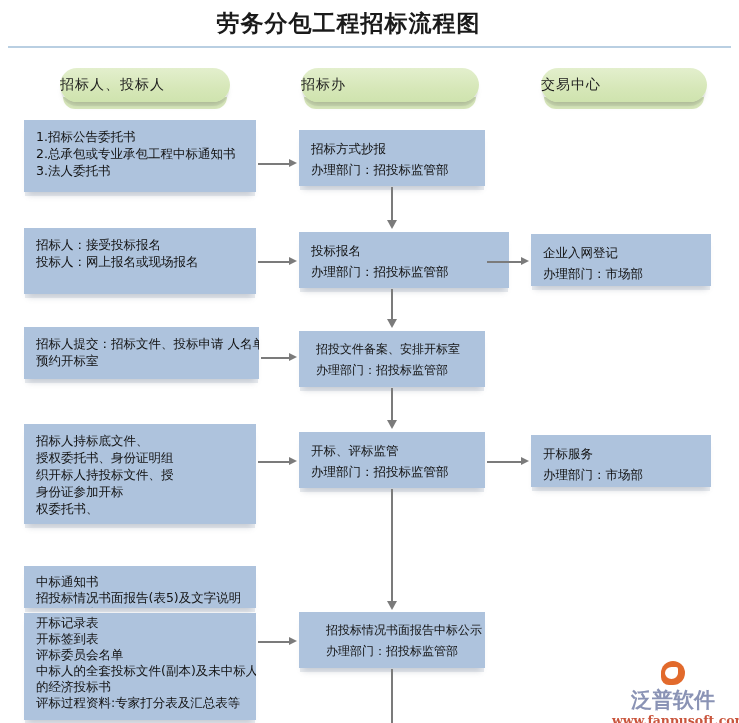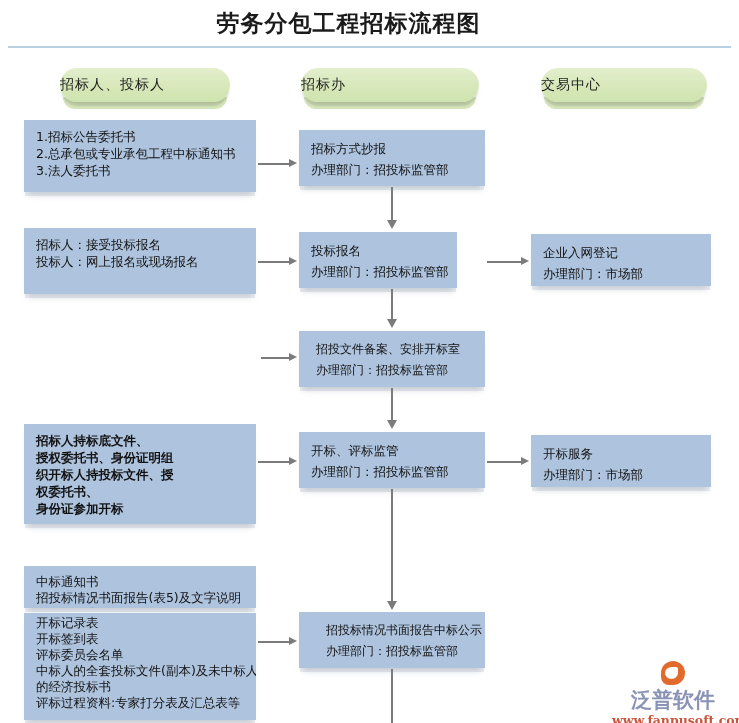--- a/index.html
+++ b/index.html
@@ -83,29 +83,29 @@
     box-sizing: border-box;
     box-shadow: 0 5px 0 -1px rgba(175,185,200,0.30), 0 7px 6px -4px rgba(100,110,130,0.30);
     overflow: hidden;
   }
   .box .ln { display: block; white-space: nowrap; }
 
   
   #box-l1 { left: 24px; top: 120px;  width: 232px; height: 72px; }
   #box-l2 { left: 24px; top: 228px;  width: 232px; height: 66px; }
   #box-l3 { left: 24px; top: 327px;  width: 235px; height: 52px; }
-  #box-l4 { left: 24px; top: 424px;  width: 232px; height: 100px; font-weight: bold; }
+  #box-l4 { left: 24px; top: 424px;  width: 232px; height: 100px; }
   #box-l5 { left: 24px; top: 566px;  width: 232px; height: 42px; }
   #box-l6 { left: 24px; top: 613px;  width: 232px; height: 107px; }
   #box-l5 .ln, #box-l6 .ln { line-height: 16px; }
   #box-l6 { padding-top: 2px; }
 
   
   #box-m1 { left: 299px; top: 130px; width: 186px; height: 56px; }
-  #box-m2 { left: 299px; top: 232px; width: 158px; height: 56px; }
+  #box-m2 { left: 299px; top: 232px; width: 210px; height: 56px; }
   #box-m3 { left: 299px; top: 331px; width: 186px; height: 56px; }
   #box-m4 { left: 299px; top: 432px; width: 186px; height: 56px; }
   #box-m5 { left: 299px; top: 612px; width: 186px; height: 56px; padding-left: 27px; }
   #box-m1 .ln, #box-m2 .ln, #box-m3 .ln, #box-m4 .ln, #box-m5 .ln { line-height: 21px; }
   #box-m3 { font-size: 12px; padding-left: 17px; }
   #box-m5 { font-size: 12px; }
 
   
   #box-r1 { left: 531px; top: 234px; width: 180px; height: 52px; }
   #box-r2 { left: 531px; top: 435px; width: 180px; height: 52px; }
@@ -235,27 +235,31 @@
     <span class="ln">1.招标公告委托书</span>
     <span class="ln">2.总承包或专业承包工程中标通知书</span>
     <span class="ln">3.法人委托书</span>
   </div>
 
   <div class="box" id="box-l2">
     <span class="ln">招标人：接受投标报名</span>
     <span class="ln">投标人：网上报名或现场报名</span>
   </div>
 
+  <div class="box" id="box-l3">
+    <span class="ln">招标人提交：招标文件、投标申请 人名单</span>
+    <span class="ln">预约开标室</span>
+  </div>
 
   <div class="box" id="box-l4">
     <span class="ln">招标人持标底文件、</span>
     <span class="ln">授权委托书、身份证明组</span>
     <span class="ln">织开标人持投标文件、授</span>
+    <span class="ln">身份证参加开标</span>
     <span class="ln">权委托书、</span>
-    <span class="ln">身份证参加开标</span>
   </div>
 
   <div class="box" id="box-l5">
     <span class="ln">中标通知书</span>
     <span class="ln">招投标情况书面报告(表5)及文字说明</span>
     <span class="ln">开标记录表</span>
   </div>
 
   <div class="box" id="box-l6">
     <span class="ln">开标记录表</span>

